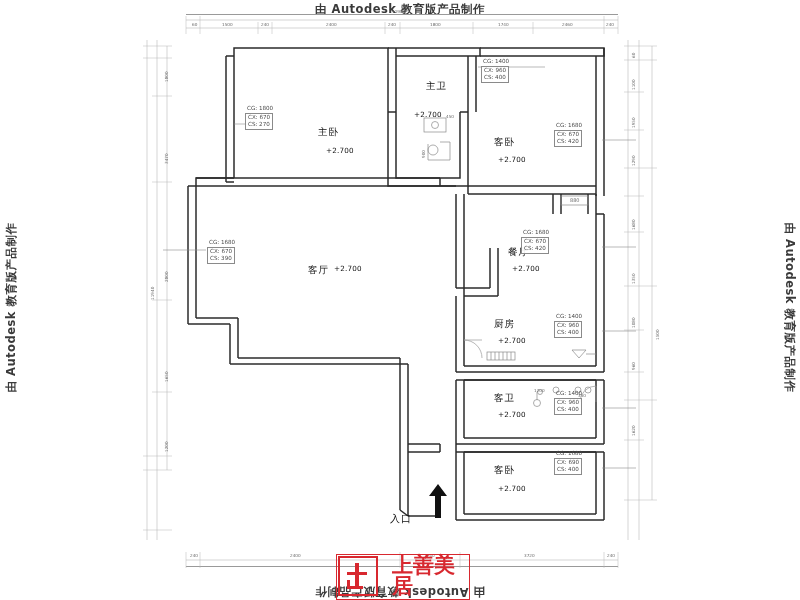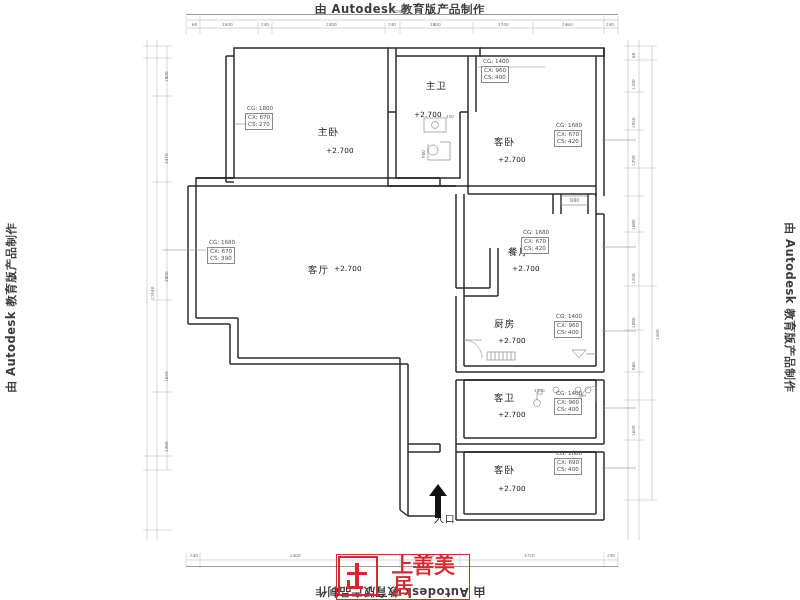--- a/index.html
+++ b/index.html
@@ -37,21 +37,21 @@
         display:flex;align-items:center;gap:14px;}
   .logo-mark{width:36px;height:36px;border:2.5px solid #d8282f;position:relative;flex:none;}
   .logo-mark:before{content:"";position:absolute;left:7px;top:14px;width:20px;height:3px;background:#d8282f;}
   .logo-mark:after{content:"";position:absolute;left:15px;top:5px;width:3.5px;height:24px;background:#d8282f;}
   .logo-mark .hk{position:absolute;left:7px;top:22px;width:3px;height:9px;background:#d8282f;}
   .logo-mark .hk2{position:absolute;left:7px;top:28px;width:16px;height:3px;background:#d8282f;}
   .logo-text{color:#d8282f;font-size:21px;font-weight:bold;letter-spacing:0px;
              font-family:"DejaVu Sans","Liberation Sans",sans-serif;line-height:1;}
   .logo-frame{position:absolute;left:336px;top:554px;width:132px;height:44px;
               border:1.6px solid #d8282f;}
-  .entry{position:absolute;left:434px;top:512px;font-size:10px;color:#111;letter-spacing:1px;}
+  .entry{position:absolute;left:390px;top:512px;font-size:10px;color:#111;letter-spacing:1px;}
 </style>
 </head>
 <body>
 
 <div class="wm" id="wm-top">由 Autodesk 教育版产品制作</div>
 <div class="wm" id="wm-bottom">由 Autodesk 教育版产品制作</div>
 <div class="wm" id="wm-left">由 Autodesk 教育版产品制作</div>
 <div class="wm" id="wm-right">由 Autodesk 教育版产品制作</div>
 <div id="rule-top"></div>
 <div id="rule-bot"></div>

